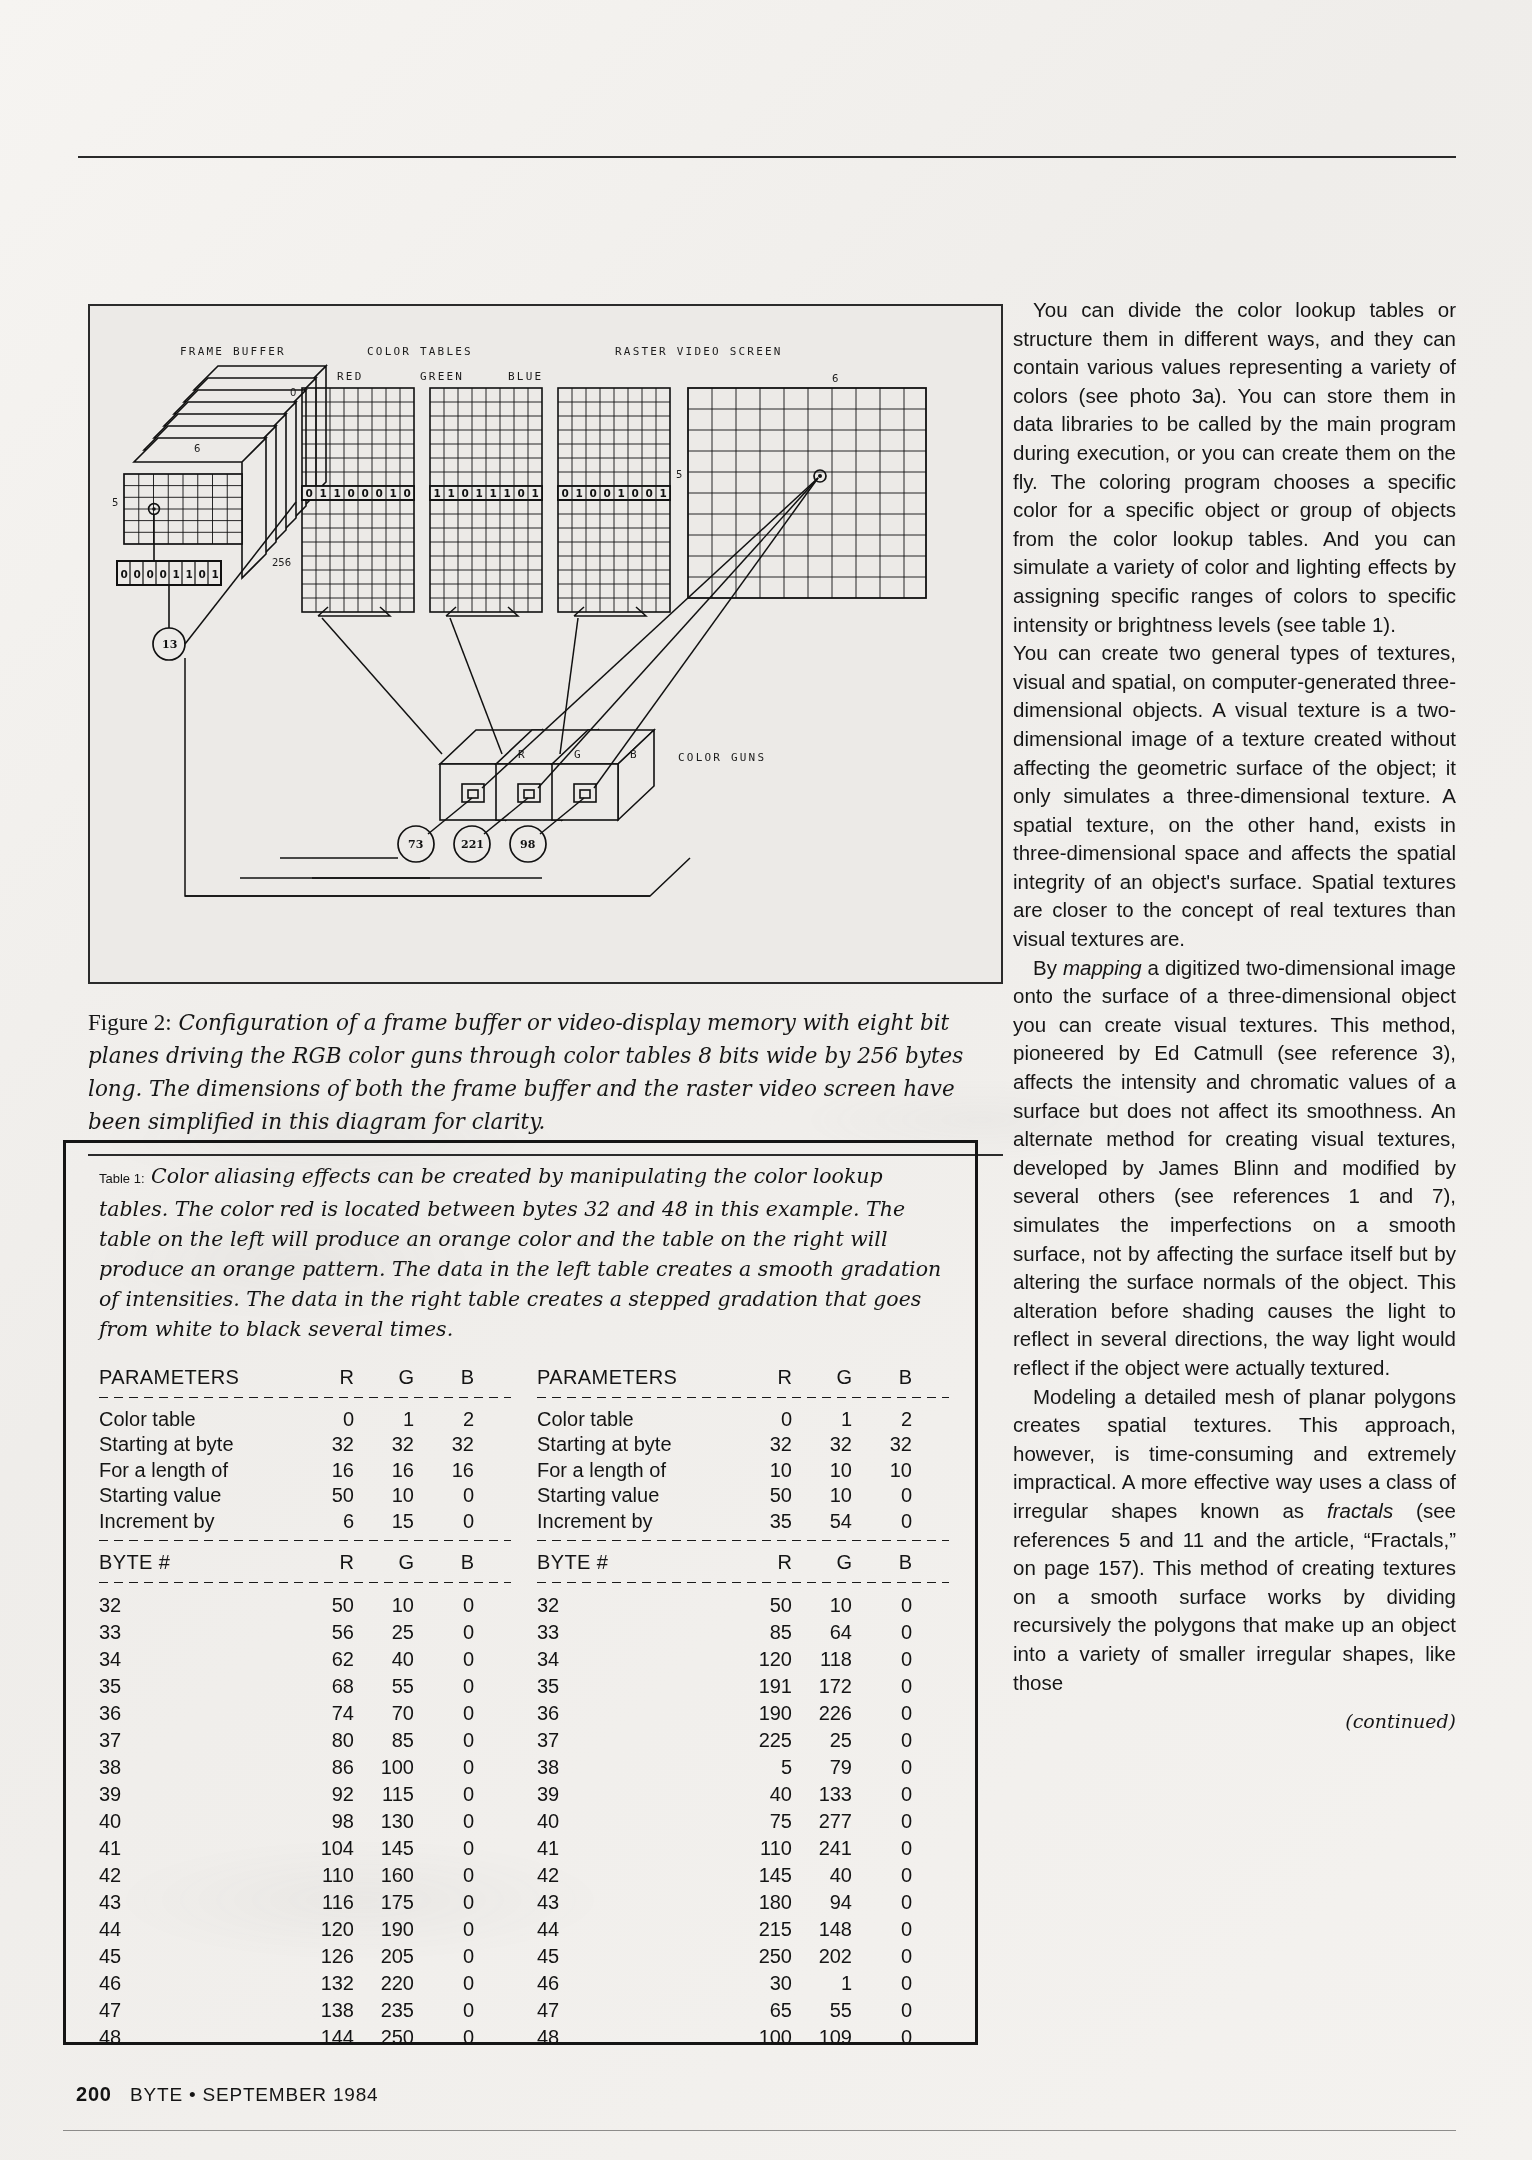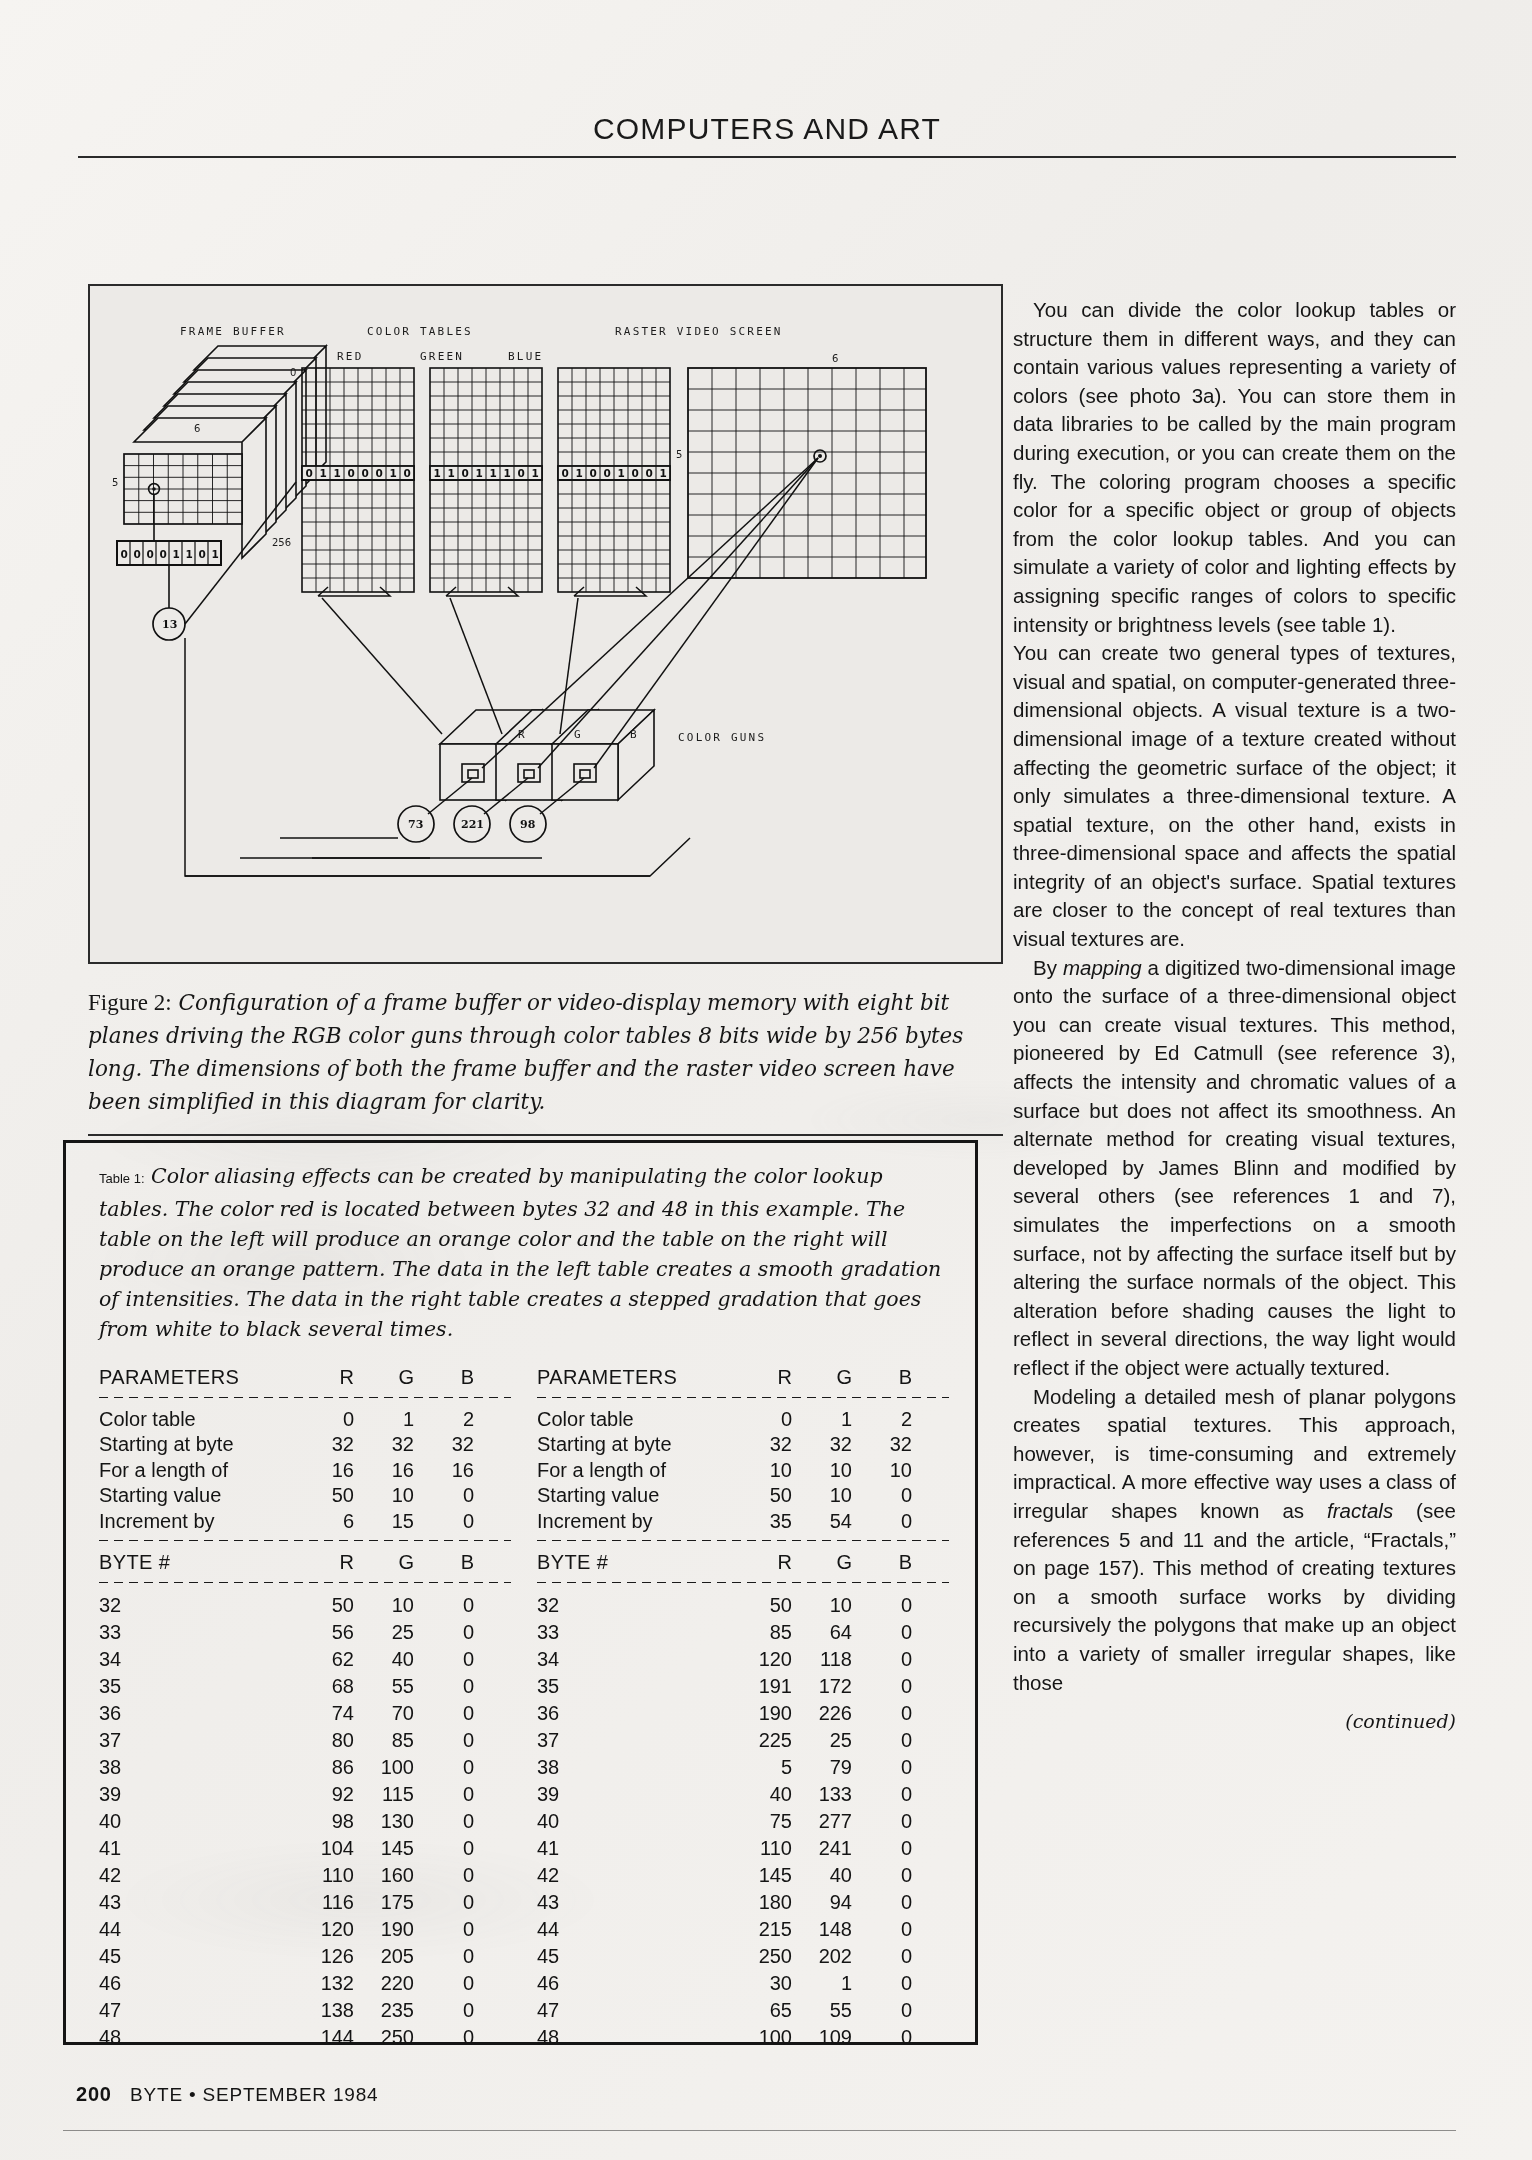--- a/index.html
+++ b/index.html
@@ -32,21 +32,21 @@
     text-align:center;
     font-family:"Liberation Sans", sans-serif;
     font-size:30px;letter-spacing:1.2px;color:#1a1a1a;
     font-weight:400;
   }
   .rule-top{
     position:absolute;left:78px;top:156px;width:1378px;height:2px;background:#2a2a2a;
   }
 
   
-  .leftcol{position:absolute;left:63px;top:284px;width:915px;padding-left:25px;}
+  .leftcol{position:absolute;left:63px;top:304px;width:915px;padding-left:25px;}
 
   
   .figbox{
     position:relative;width:915px;height:680px;
     background:#eceae7;
     border:2px solid #2b2b2b;
     box-sizing:border-box;
   }
   .figbox svg{display:block;}
 
@@ -127,21 +127,20 @@
   .dbit{font-family:"DejaVu Sans", sans-serif;font-size:10.5px;font-weight:700;fill:#111;}
   .dcirc{font-family:"DejaVu Serif", serif;font-size:11px;font-weight:700;fill:#111;}
   .dgun{font-family:"DejaVu Sans Mono", monospace;font-size:11px;letter-spacing:1px;fill:#1c1c1c;}
 </style>
 </head>
 <body>
 
 <div class="page">
   <div class="ghost"></div>
 
-  <div class="runhead">COMPUTERS AND ART</div>
   <div class="rule-top"></div>
 
   <div class="leftcol">
 
     <div class="figbox">
       <svg width="911" height="676" viewBox="0 0 911 676">
         <defs>
           <g id="grid8">
             <rect x="0" y="0" width="112" height="112" fill="none" stroke="#111" stroke-width="1.6"></rect>
             <path d="M14 0V112 M28 0V112 M42 0V112 M56 0V112 M70 0V112 M84 0V112 M98 0V112

